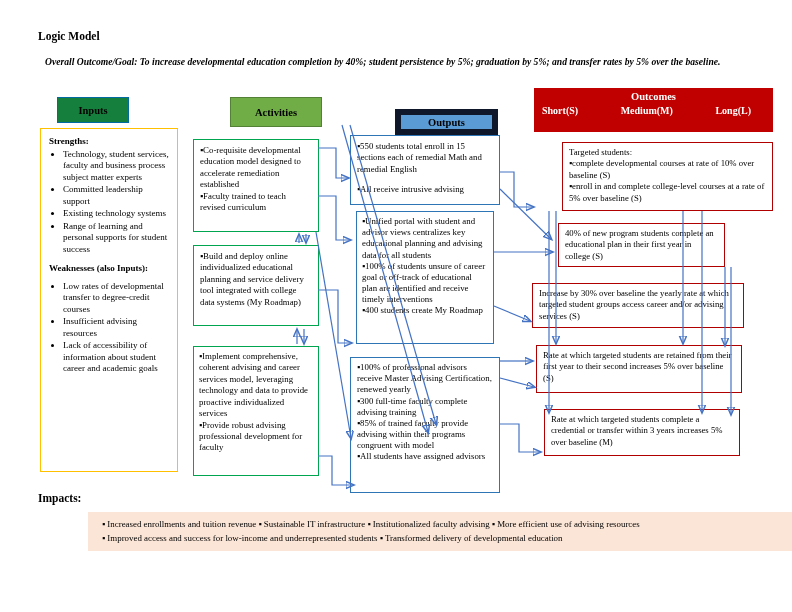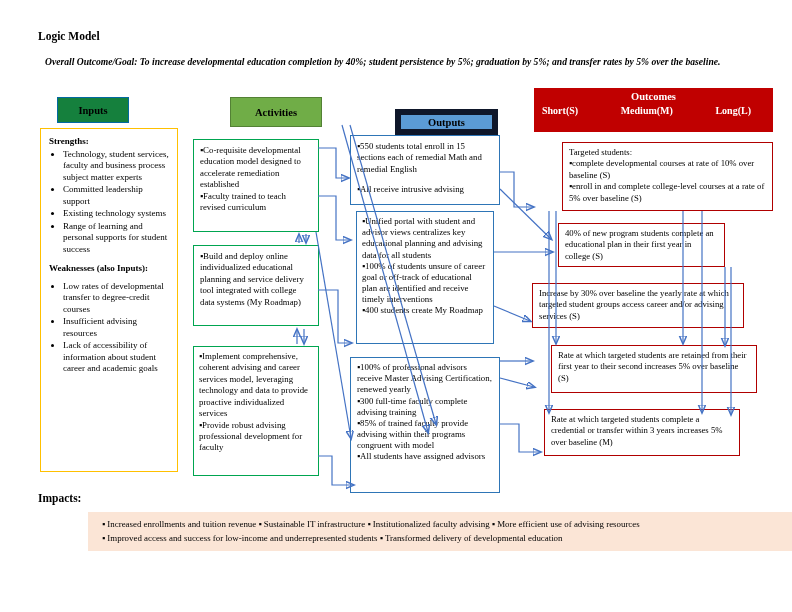--- a/index.html
+++ b/index.html
@@ -30,21 +30,21 @@
   .act3{left:193px;top:346px;width:126px;height:130px;padding:4px 5px;}
   .out{border:1.6px solid #2E75B6;}
   .out1{left:350px;top:135px;width:150px;height:70px;}
   .out2{left:356px;top:211px;width:138px;height:133px;line-height:1.27;padding:4px 5px;}
   .out3{left:350px;top:357px;width:150px;height:136px;line-height:1.27;padding:4px 6px;}
   .out1 .spaced{margin-top:9px;}
   .oc{border:1.5px solid #B00000;font-size:8.7px;line-height:1.32;padding:4px 6px;}
   .oc1{left:534px;top:142px;width:211px;height:69px;margin-left:28px;}
   .oc2{left:558px;top:223px;width:167px;height:44px;}
   .oc3{left:532px;top:283px;width:212px;height:45px;}
-  .oc4{left:551px;top:345px;width:206px;height:48px;}
+  .oc4{left:536px;top:345px;width:206px;height:48px;}
   .oc5{left:544px;top:409px;width:196px;height:47px;}
   .impacts-title{position:absolute;left:38px;top:492px;font-size:11.5px;font-weight:bold;}
   .impacts-panel{position:absolute;left:40px;top:512px;width:718px;height:39px;
                  background:#FBE5D6;box-sizing:border-box;padding:6px 14px;
                  font-size:8.9px;line-height:1.55;margin-left:48px;}
   svg.overlay{position:absolute;left:0;top:0;pointer-events:none;z-index:6;}
   svg.overlay path{stroke:#4472C4;stroke-width:1.2;fill:none;}
 </style>
 </head>
 <body>

